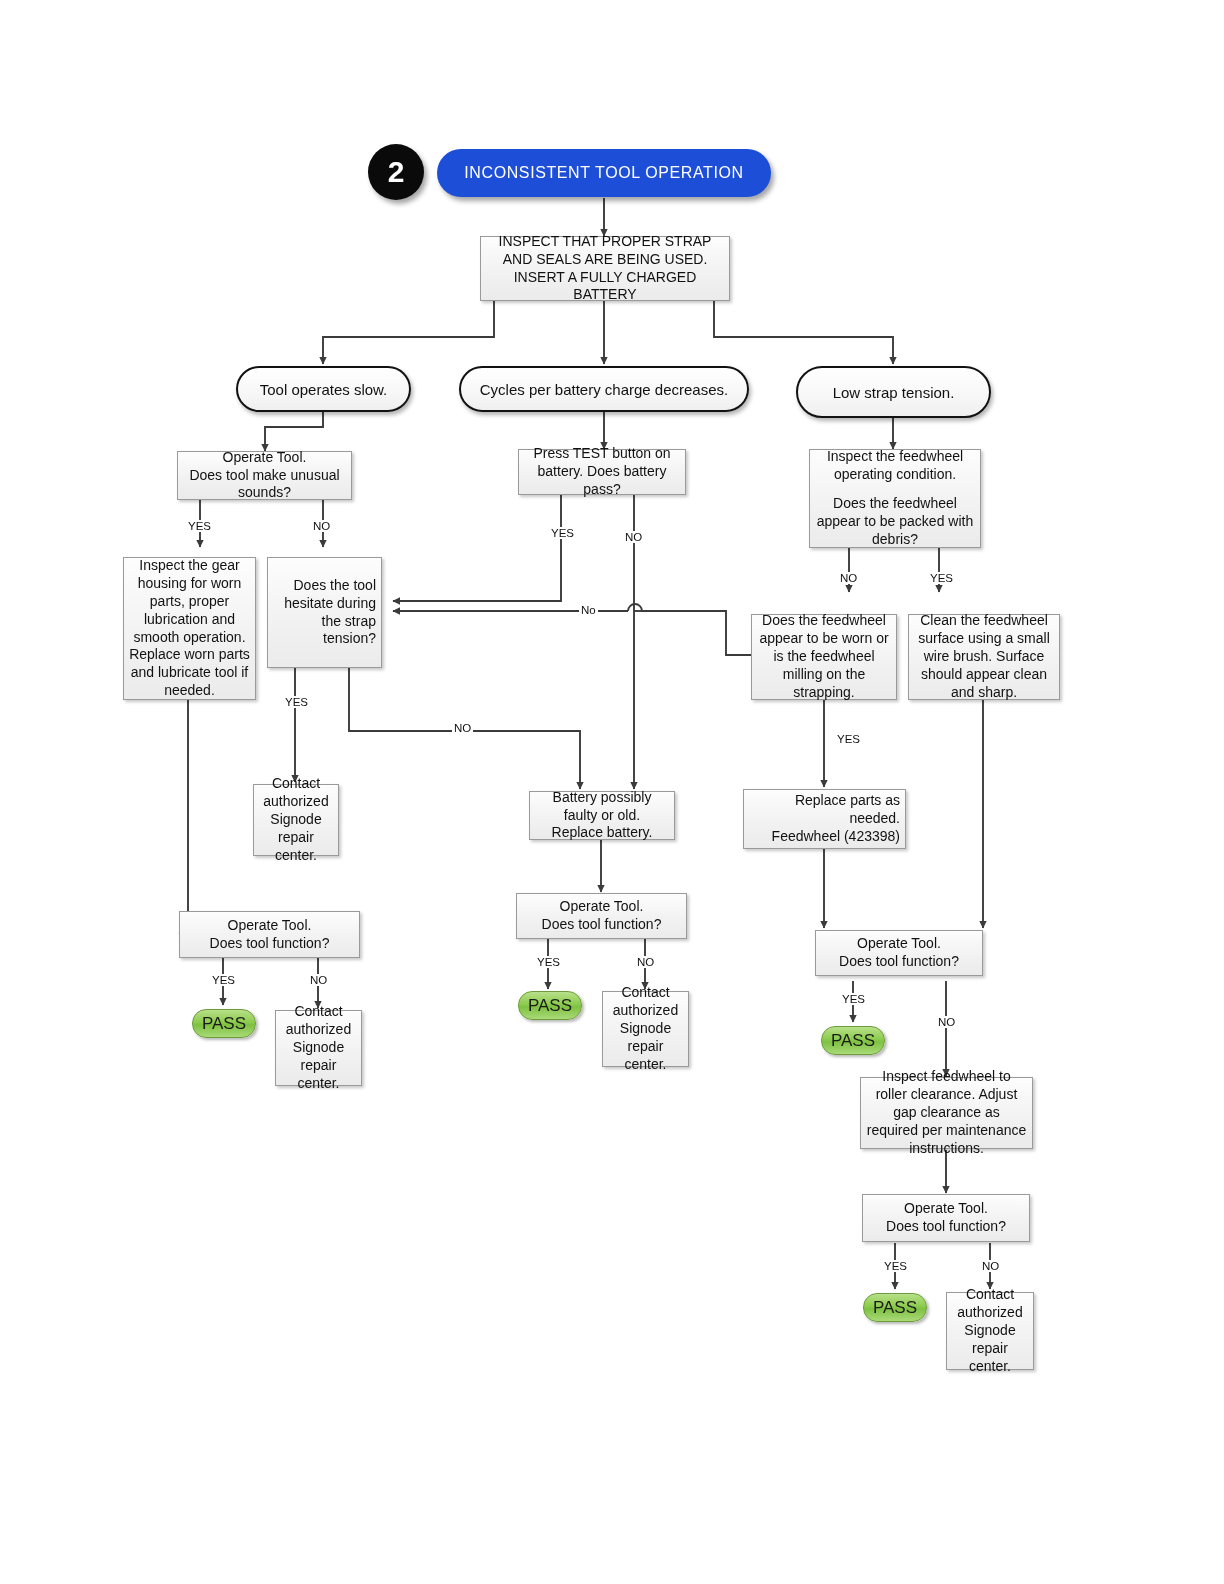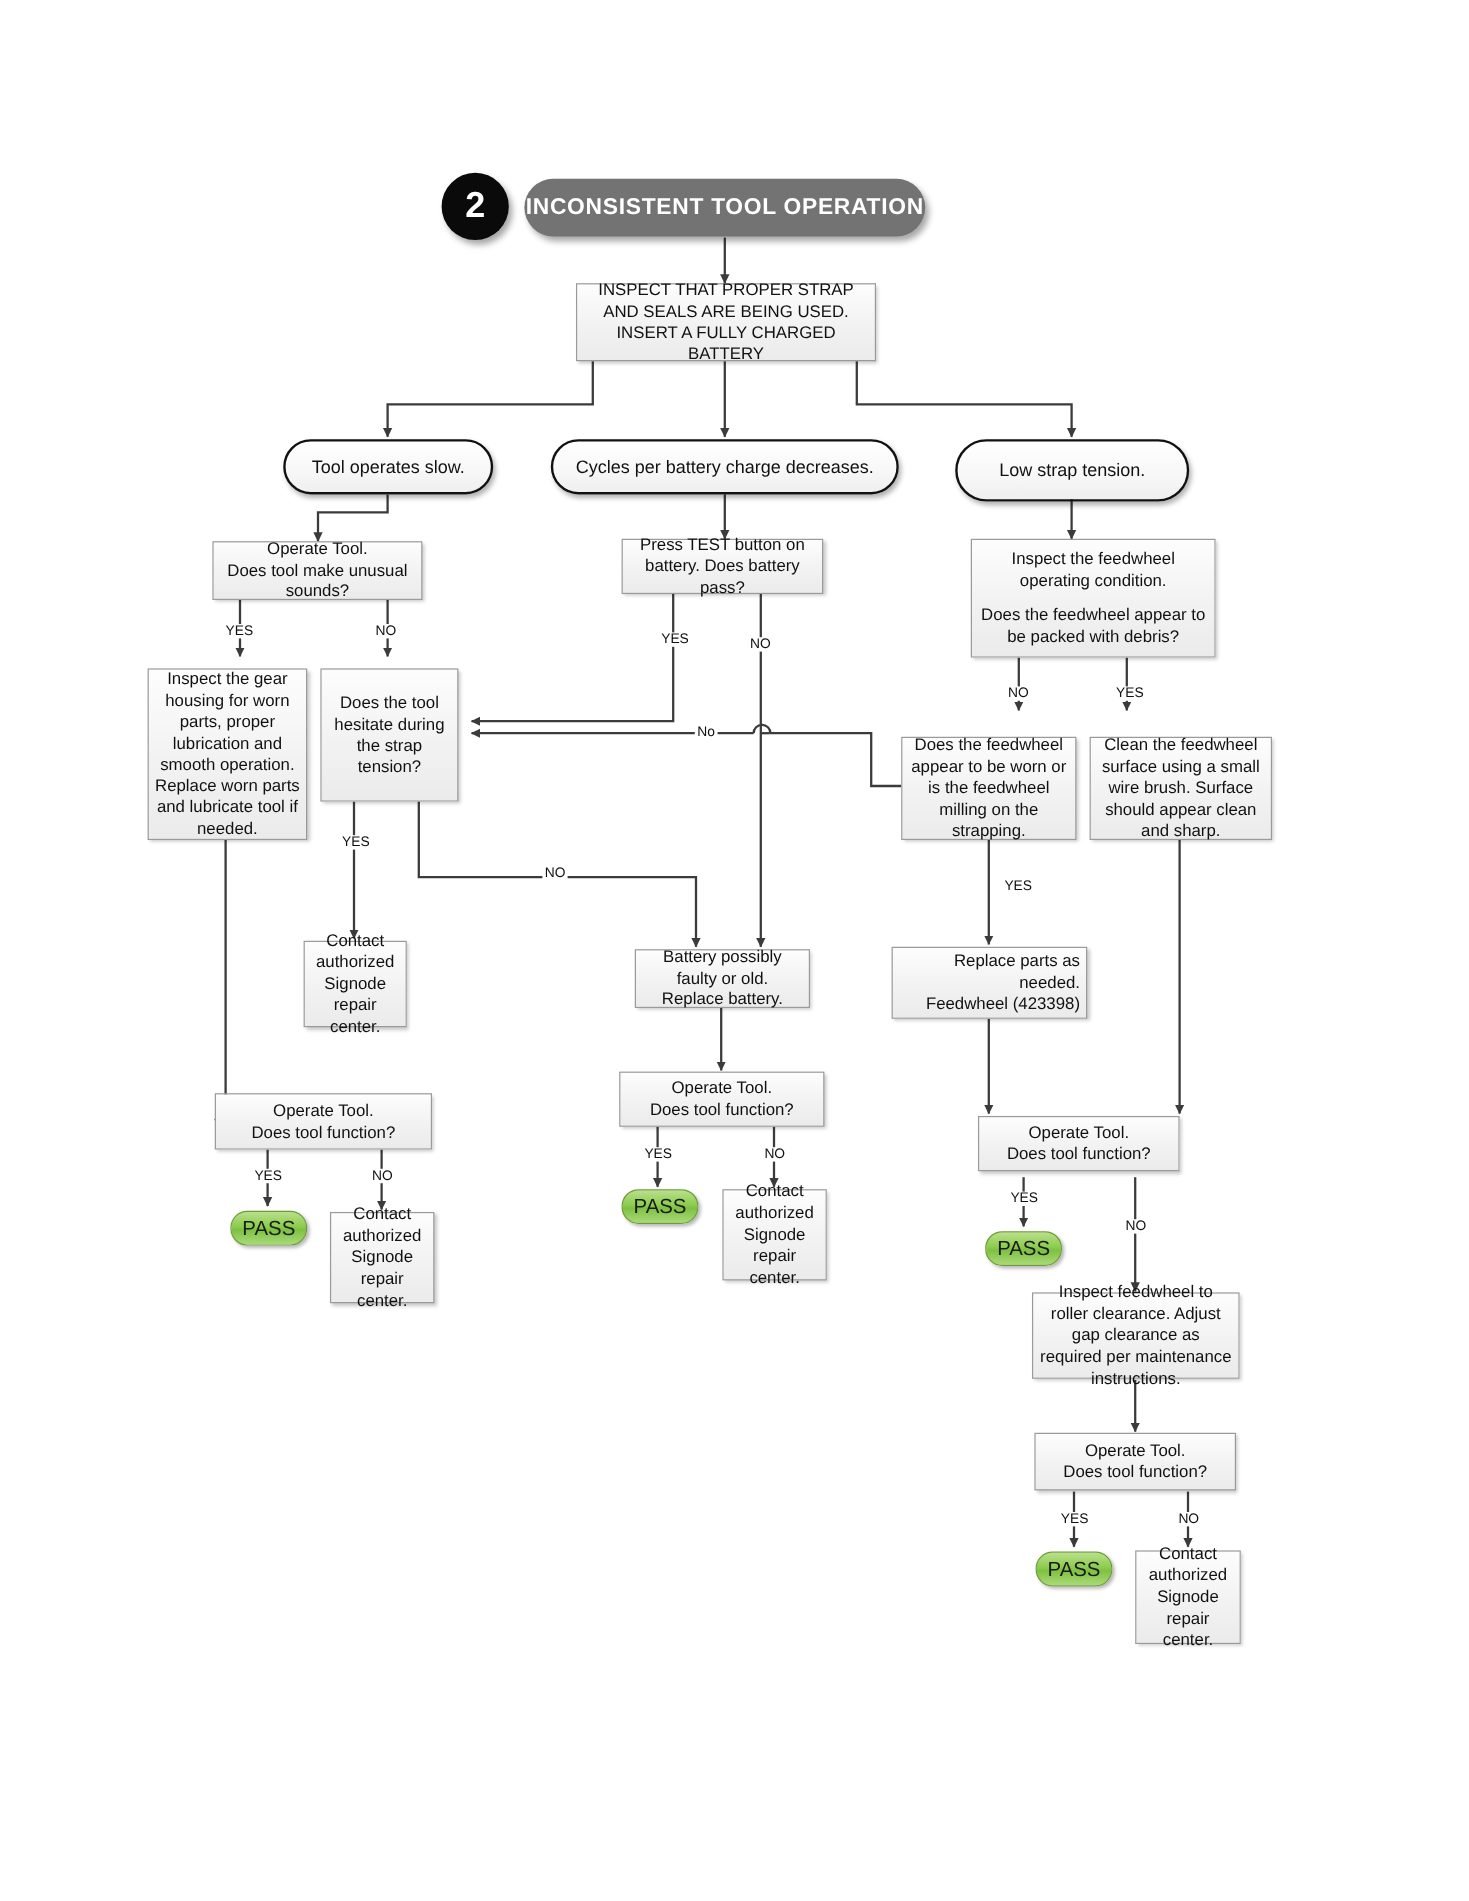--- a/index.html
+++ b/index.html
@@ -25,23 +25,23 @@
     background:linear-gradient(180deg,#ffffff 0%,#f7f7f7 60%,#efefef 100%);
     border:2.5px solid #111;
     border-radius:26px;
     box-shadow:2px 3px 4px rgba(0,0,0,.30);
     display:flex;align-items:center;justify-content:center;
     text-align:center;color:#111;font-size:15px;
   }
 
   
   .banner{
-    background:#737373;border-radius:28px;
-    display:flex;align-items:center;justify-content:center;
-    color:#fff;font-weight:bold;font-size:19px;letter-spacing:.6px;
+    background:#1d4ed8;border-radius:28px;
+    display:flex;align-items:center;justify-content:center;
+    color:#fff;font-weight:normal;font-size:16px;letter-spacing:.6px;
     box-shadow:3px 4px 5px rgba(0,0,0,.35);
   }
   .circle-num{
     background:#0a0a0a;border-radius:50%;
     display:flex;align-items:center;justify-content:center;
     color:#fff;font-weight:bold;font-size:30px;
     box-shadow:3px 4px 5px rgba(0,0,0,.35);
   }
 
   
@@ -147,21 +147,21 @@
 
   <div class="node box" style="left:177px;top:451px;width:175px;height:49px;white-space:pre-line;">
     <span>Operate Tool.
 Does tool make unusual sounds?</span>
   </div>
 
   <div class="node box" style="left:123px;top:557px;width:133px;height:143px;">
     <span>Inspect the gear housing for worn parts, proper lubrication and smooth operation. Replace worn parts and lubricate tool if needed.</span>
   </div>
 
-  <div class="node box" style="left:267px;top:557px;width:115px;height:111px;">
+  <div class="node box" style="left:267px;top:557px;width:115px;height:111px;text-align:right;">
     <span>Does the tool hesitate during the strap tension?</span>
   </div>
 
   <div class="node box" style="left:253px;top:784px;width:86px;height:72px;">
     <span>Contact authorized Signode repair center.</span>
   </div>
 
   <div class="node box" style="left:179px;top:911px;width:181px;height:47px;white-space:pre-line;">
     <span>Operate Tool.
 Does tool function?</span>
@@ -190,21 +190,21 @@
   </div>
 
   <div class="node pass" style="left:518px;top:991px;width:64px;height:29px;">
     <span>PASS</span>
   </div>
 
   <div class="node box" style="left:602px;top:991px;width:87px;height:76px;">
     <span>Contact authorized Signode repair center.</span>
   </div>
 
-  <div class="node box" style="left:809px;top:449px;width:204px;height:99px;flex-direction:column;gap:11px;">
+  <div class="node box" style="left:809px;top:449px;width:172px;height:99px;flex-direction:column;gap:11px;">
     <span>Inspect the feedwheel operating condition.</span>
     <span>Does the feedwheel appear to be packed with debris?</span>
   </div>
 
   <div class="node box" style="left:751px;top:614px;width:146px;height:86px;">
     <span>Does the feedwheel appear to be worn or is the feedwheel milling on the strapping.</span>
   </div>
 
   <div class="node box" style="left:908px;top:614px;width:152px;height:86px;">
     <span>Clean the feedwheel surface using a small wire brush. Surface should appear clean and sharp.</span>

